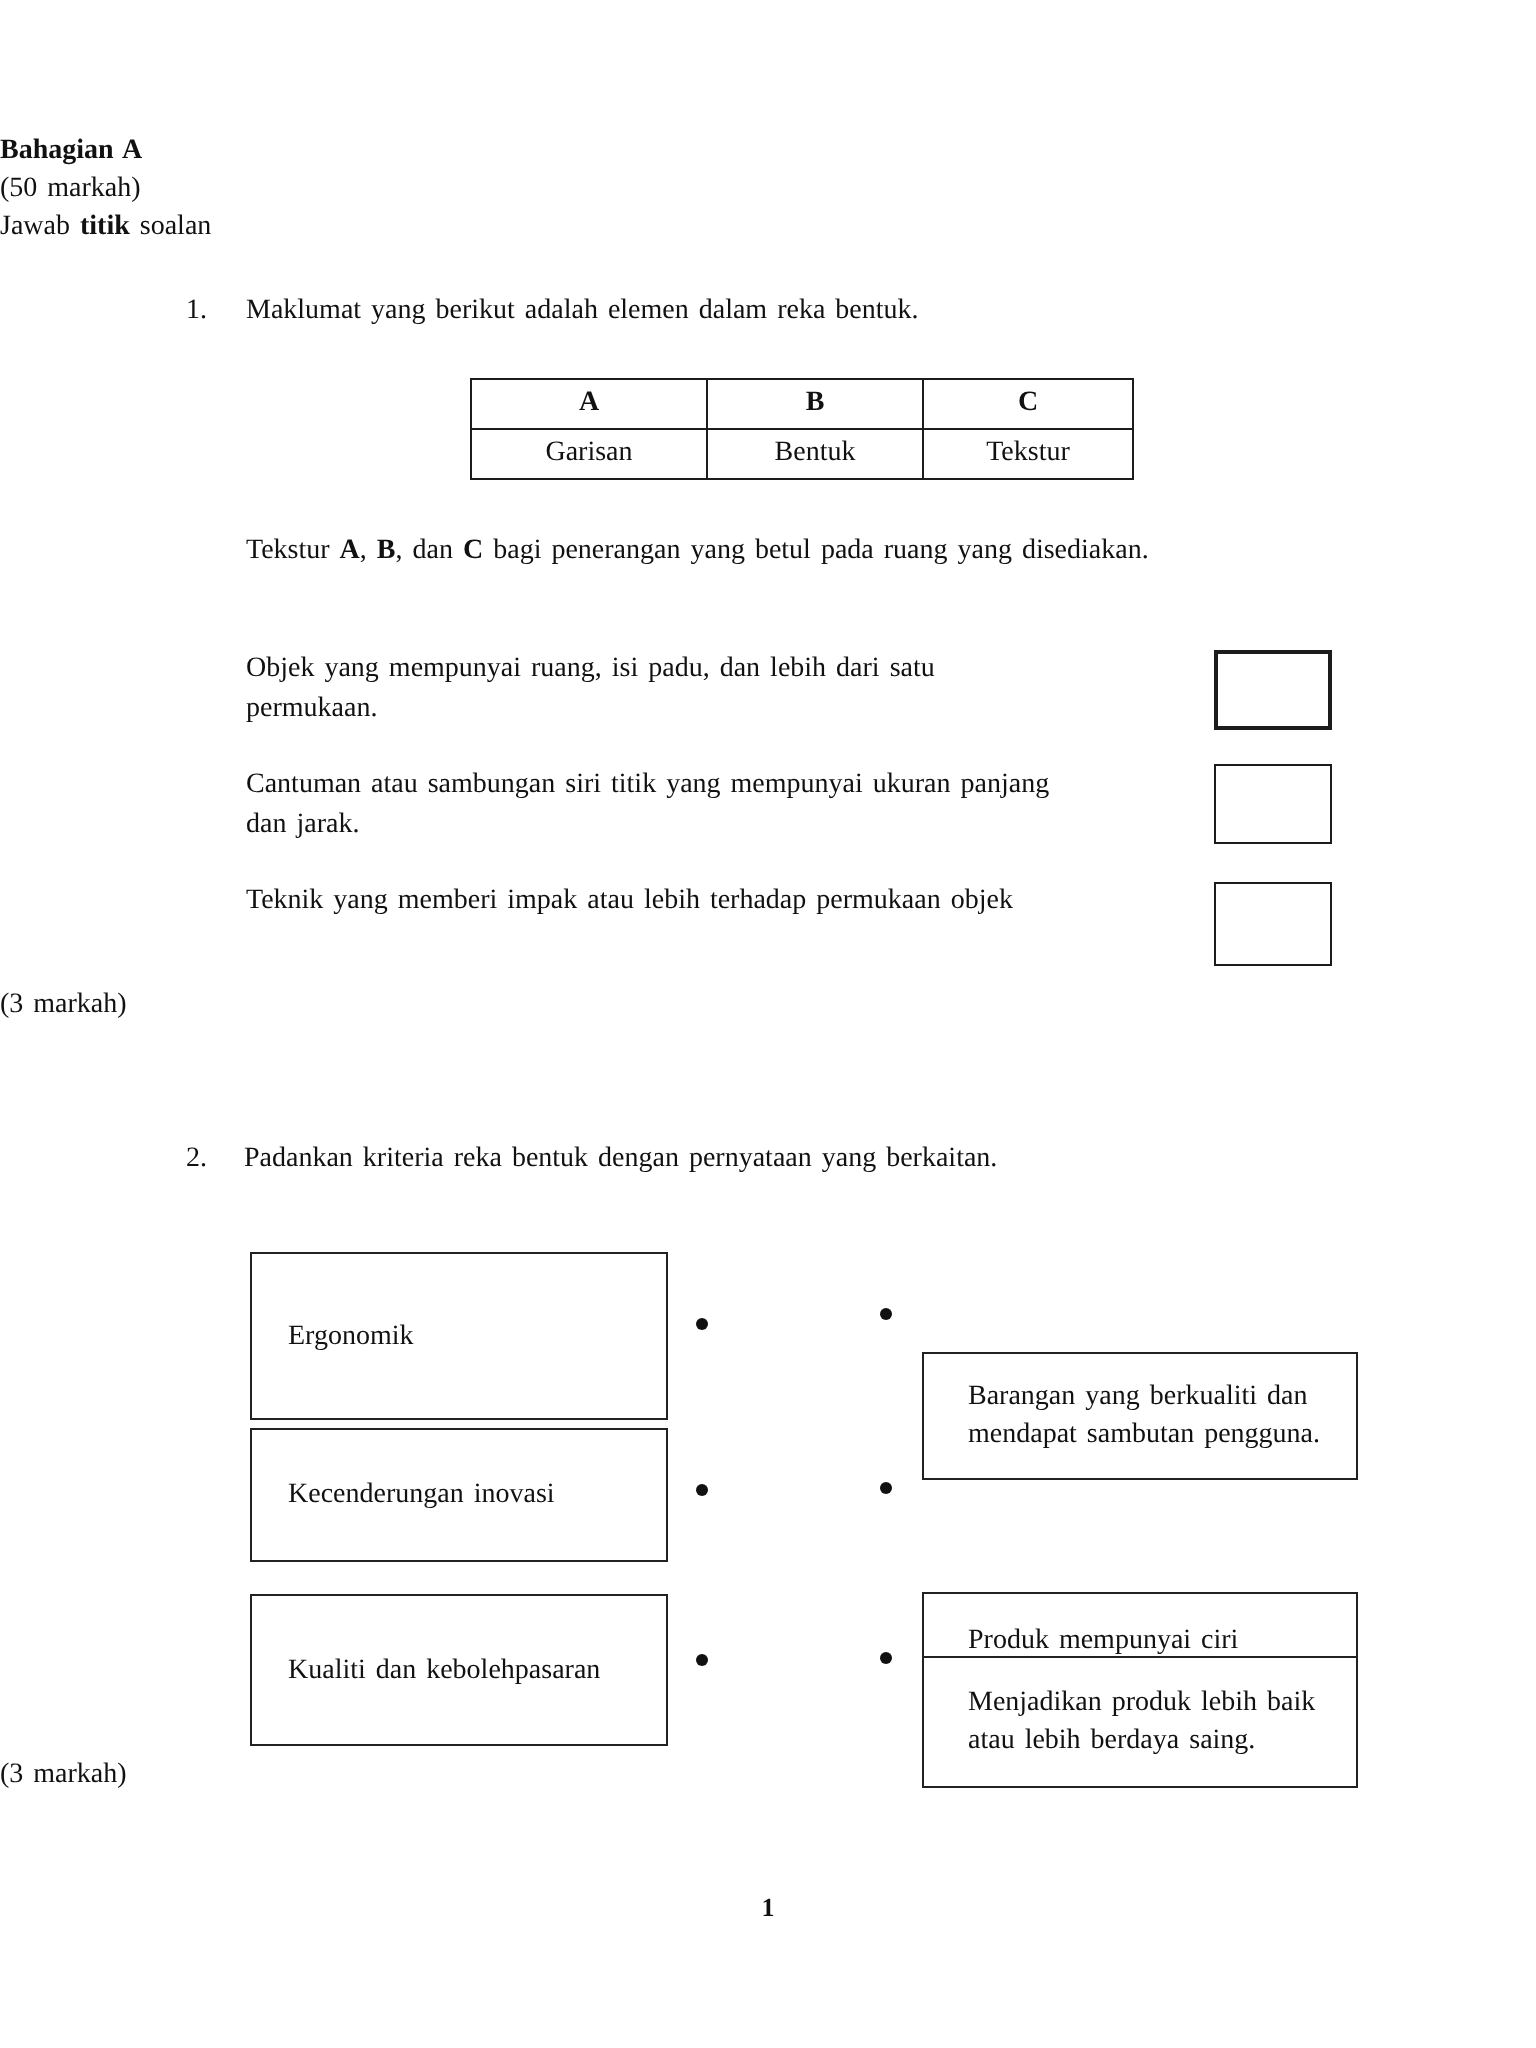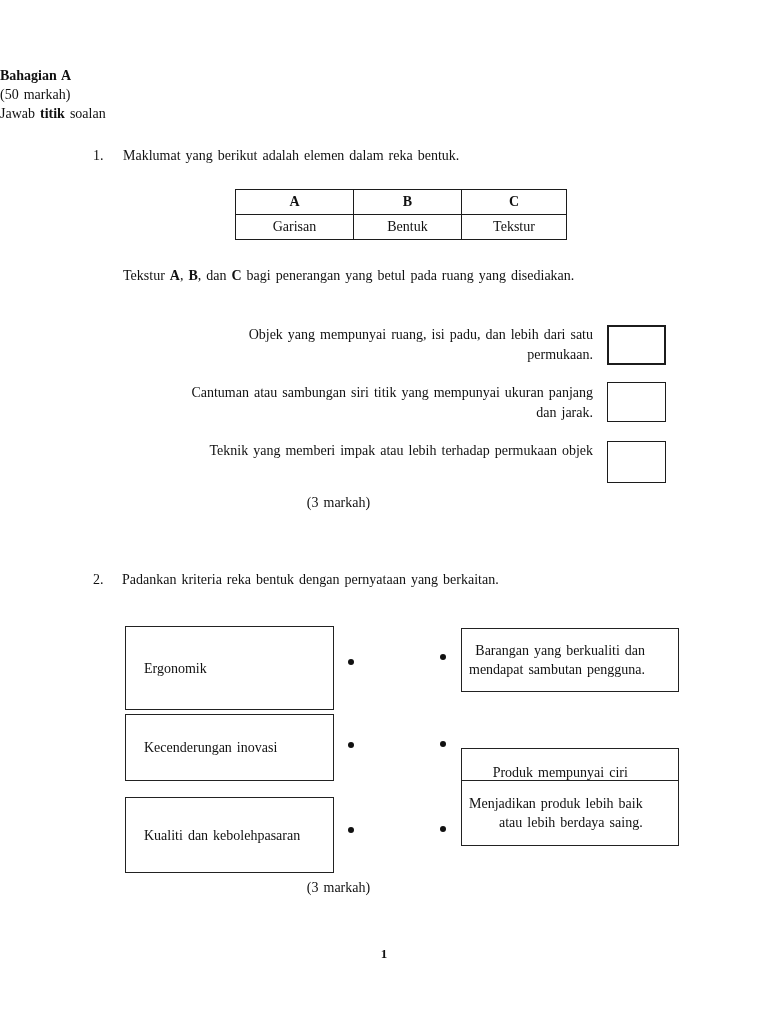--- a/index.html
+++ b/index.html
@@ -11,21 +11,21 @@
     color: #111111;
     font-size: 14px;
     word-spacing: 1.5px;
     overflow: hidden;
   }
   .abs { position: absolute; }
   .center-line { left: 0; width: 768px; line-height: 19px; }
   .bold { font-weight: bold; }
   .qnum { left: 93px; width: 26px; }
   .qtext { left: 123px; }
-  .pre { white-space: pre-line; line-height: 20px; text-align: right; }
+  .pre { white-space: pre-line; line-height: 20px; }
 
   
   table.elements {
     position: absolute; left: 235px; top: 189px;
     border-collapse: collapse;
     table-layout: fixed;
   }
   table.elements td {
     border: 1.5px solid #1c1c1c;
     height: 24px;
@@ -38,33 +38,33 @@
   
   .ansbox {
     position: absolute; left: 607px;
     width: 59px; height: 40px;
     background: #ffffff;
     border: 1.5px solid #1c1c1c;
     box-sizing: border-box;
   }
   .ansbox.thick { border-width: 2px; }
 
-  .marks { text-align: center; right: 81px; line-height: 18px; }
+  .marks { text-align: left; right: 81px; line-height: 18px; }
 
   
   .mbox {
     position: absolute;
     border: 1.5px solid #222222;
     box-sizing: border-box;
     background: #ffffff;
     display: flex;
     align-items: center;
   }
   .mbox.left  { left: 125px; width: 209px; padding-left: 18px; }
-  .mbox.right { left: 461px; width: 218px; padding-left: 7px; }
+  .mbox.right { left: 461px; width: 218px; padding-left: 22px; margin-top: 48px; }
   .mbox .pre { line-height: 19px; }
 
   .dot {
     position: absolute;
     width: 6px; height: 6px;
     background: #111111;
     border-radius: 50%;
   }
 
   .pagenum { left: 0; width: 768px; text-align: center; font-weight: bold; font-size: 13px; }

